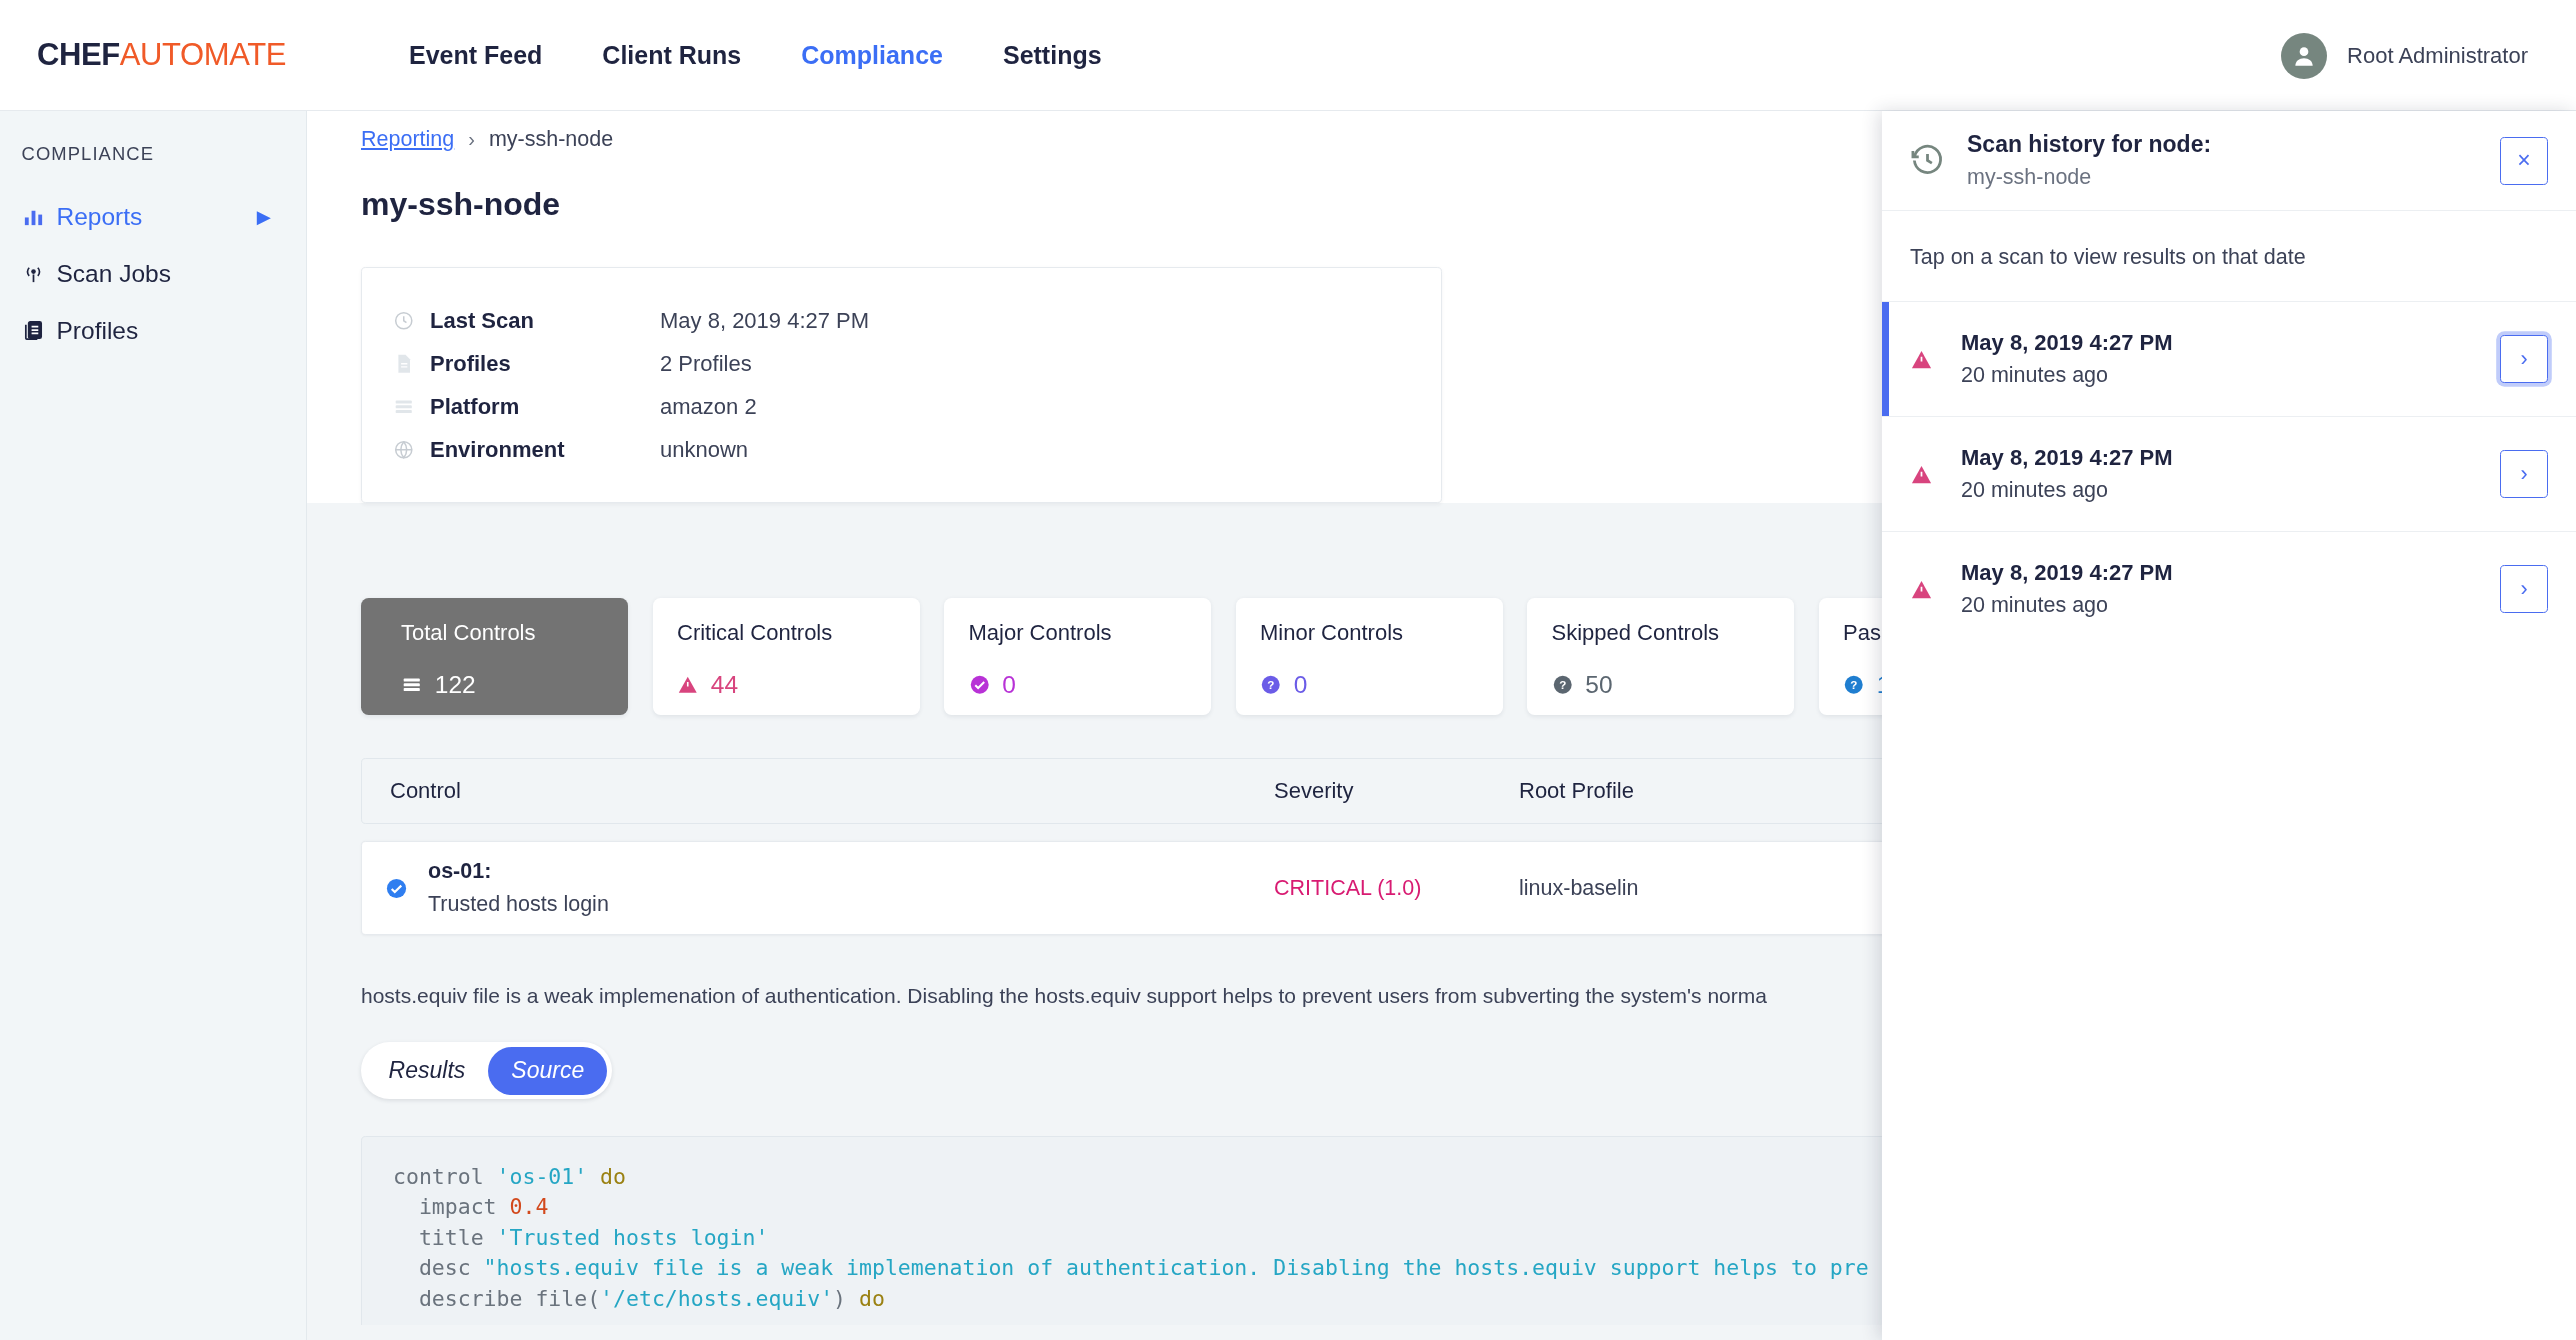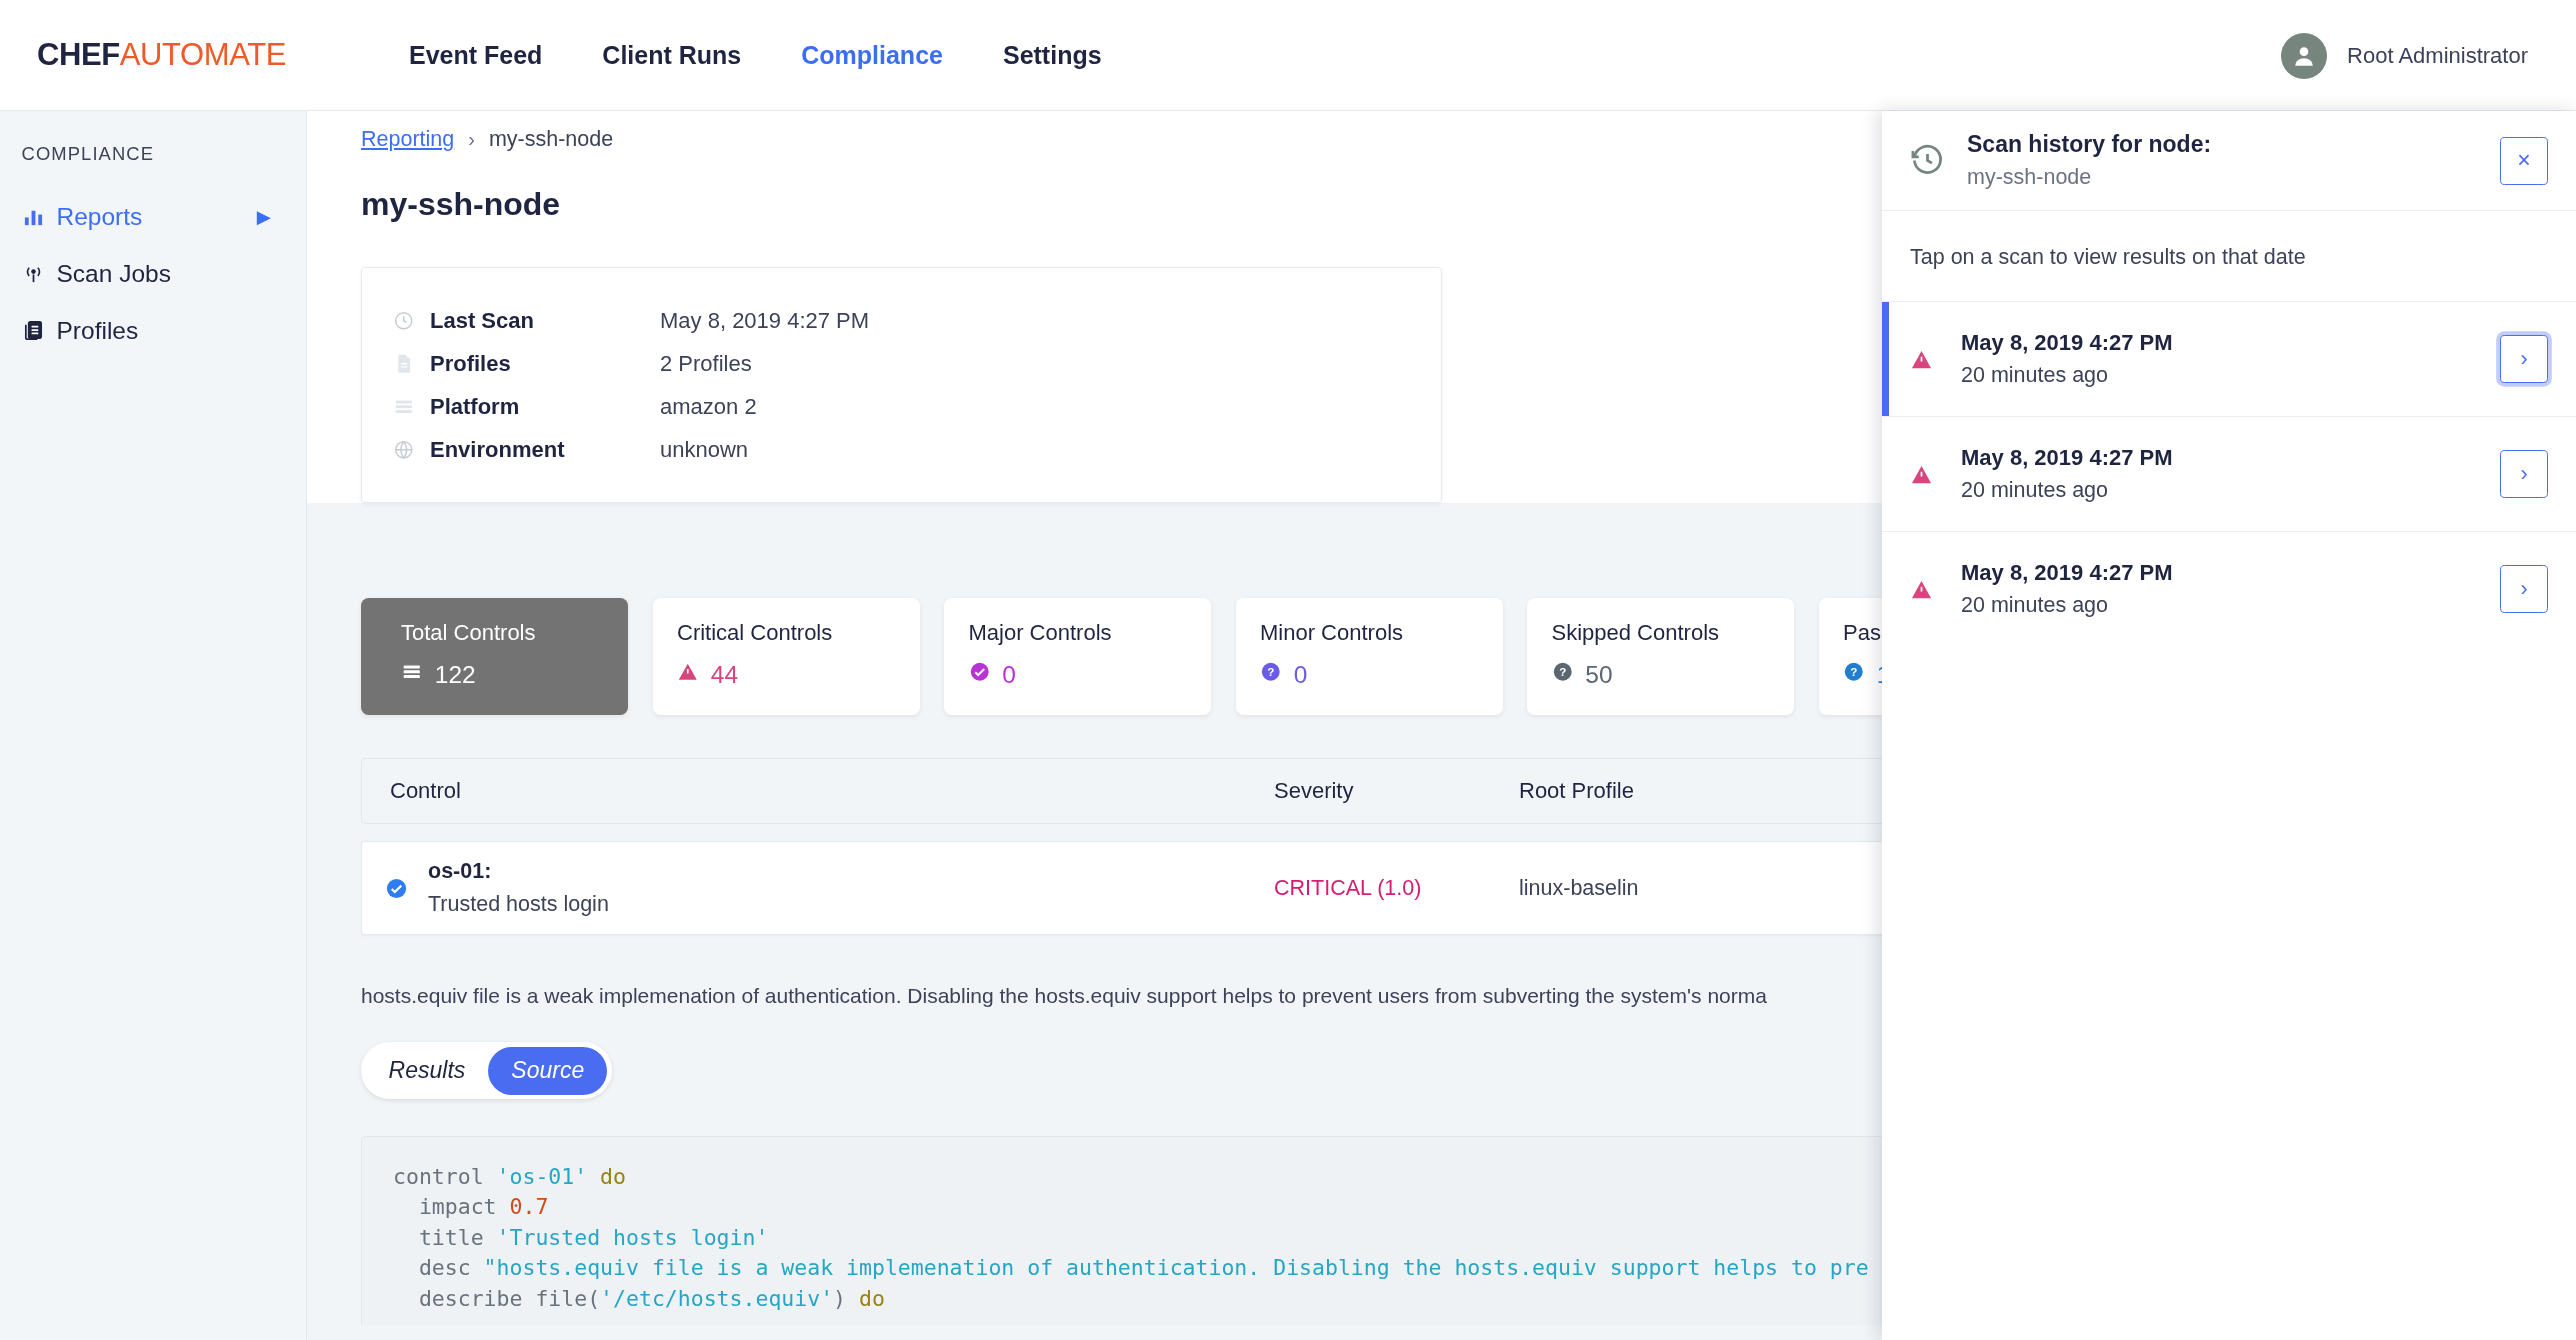--- a/index.html
+++ b/index.html
@@ -83,21 +83,21 @@
   
   .stats { display:flex; gap:24.5px; padding-left:54px; }
   .stat {
     width:267px; height:117px; background:#fff; border-radius:7.7px;
     box-shadow:0 1.5px 4.6px rgba(30,40,60,.08);
     padding:21.5px 0 0 24.5px; flex:none;
   }
   .stat.sel { background:#737373;padding-left:40px; }
   .stat .s-label { font-size:22px; color:#1f2440; }
   .stat.sel .s-label { color:#fff; }
-  .stat .s-val { display:flex; gap:12.3px; margin-top:15px; font-size:24.5px; }
+  .stat .s-val { display:flex; align-items:center; gap:12.3px; margin-top:25px; font-size:24.5px; }
   .stat.sel .s-val { color:#fff; }
 
   
   .tbl { margin:43px 0 0 54px; width:1687px; }
   .tbl-head {
     background:#f2f5f7; border:0.8px solid #e1e7ec; border-radius:4.6px;
     height:66px; display:flex; align-items:center; font-size:22px; color:#1f2440;
   }
   .th-control { padding-left:28px; width:912px; }
   .th-sev { width:245px; }
@@ -389,21 +389,21 @@
     </div>
 
     <div class="desc">hosts.equiv file is a weak implemenation of authentication. Disabling the hosts.equiv support helps to prevent users from subverting the system's norma</div>
 
     <div class="pill">
       <div>Results</div>
       <div class="on">Source</div>
     </div>
 
     <div class="code"><span>control </span><span class="str">'os-01'</span><span class="kw"> do</span>
-<span>  impact </span><span class="num">0.7</span>
+<span>  impact </span><span class="num">0.4</span>
 <span>  title </span><span class="str">'Trusted hosts login'</span>
 <span>  desc </span><span class="str">"hosts.equiv file is a weak implemenation of authentication. Disabling the hosts.equiv support helps to pre</span>
 <span>  describe file(</span><span class="str">'/etc/hosts.equiv'</span><span>) </span><span class="kw">do</span></div>
 
   </div>
 </div>
 
 <div class="panel">
   <div class="panel-head">
     <span class="hic">

